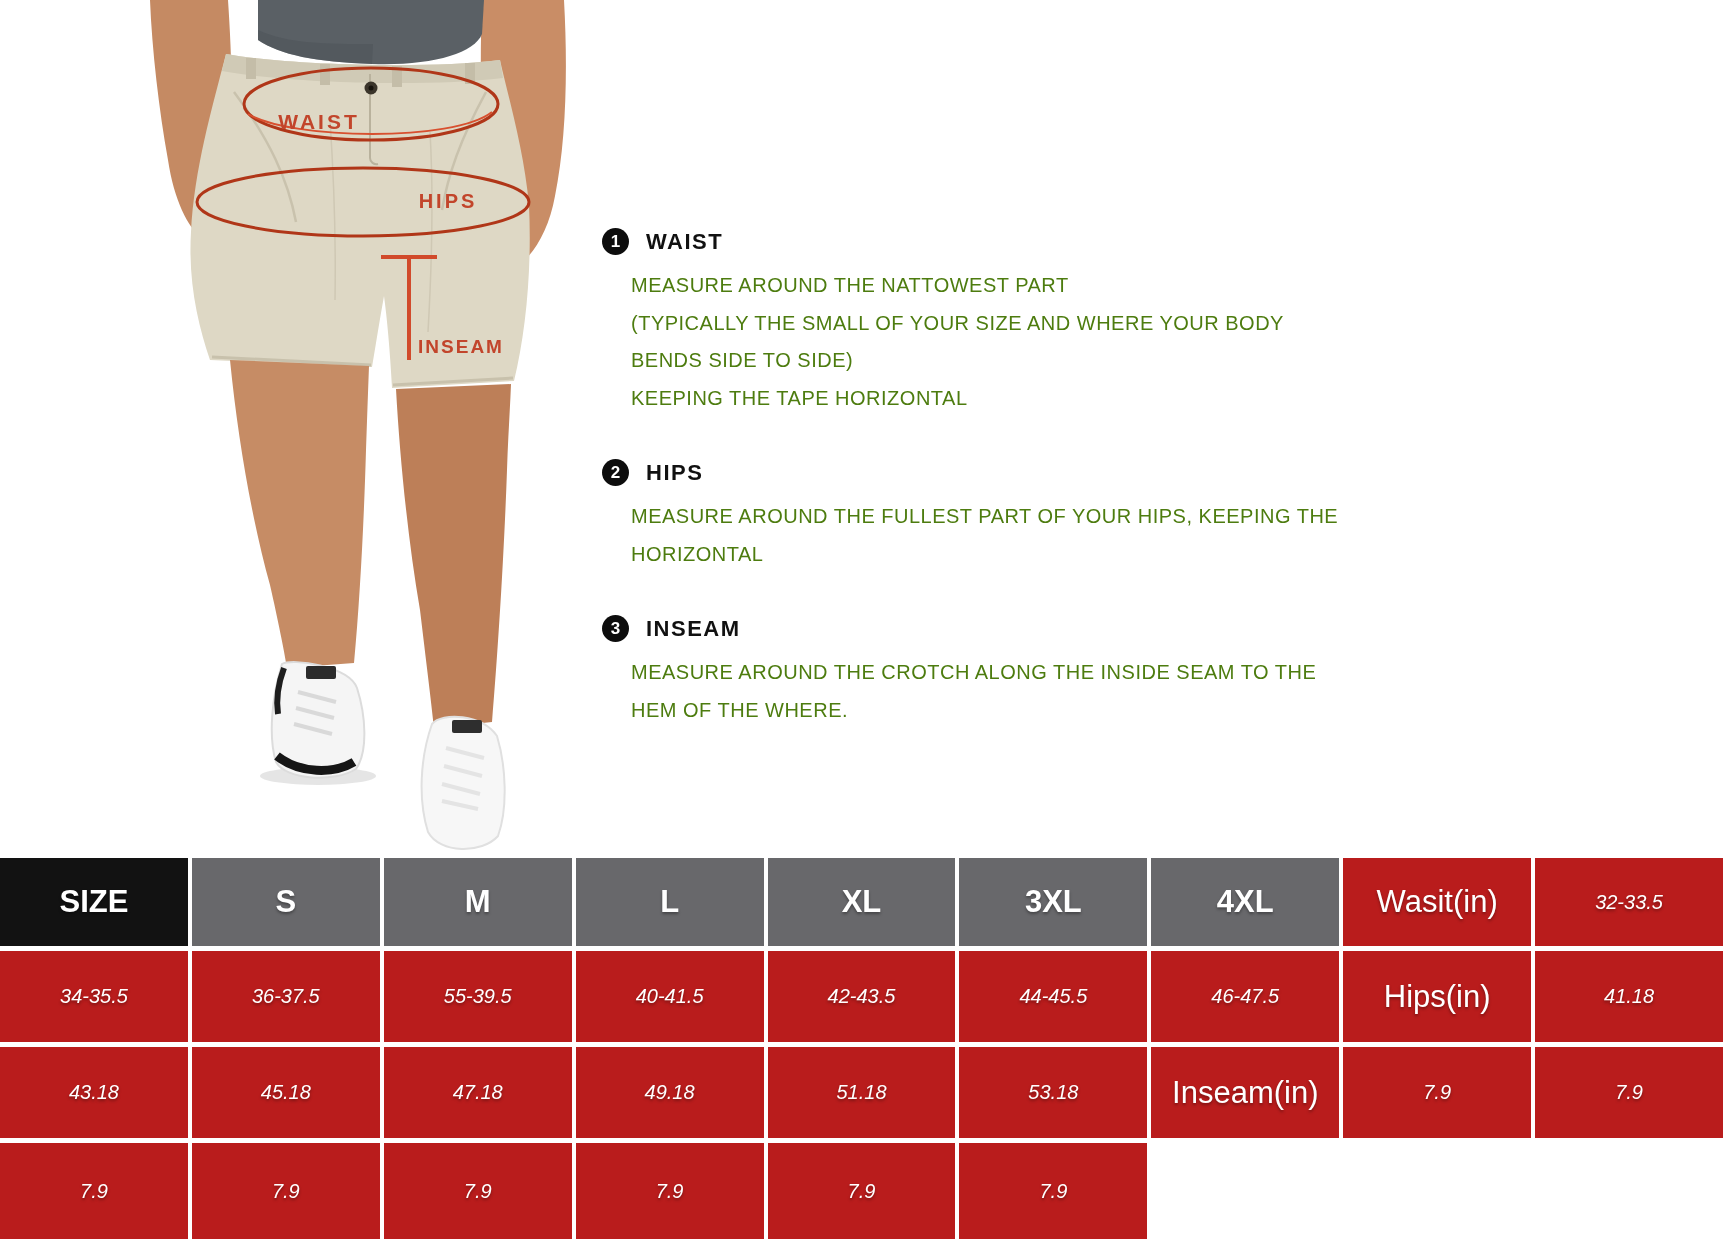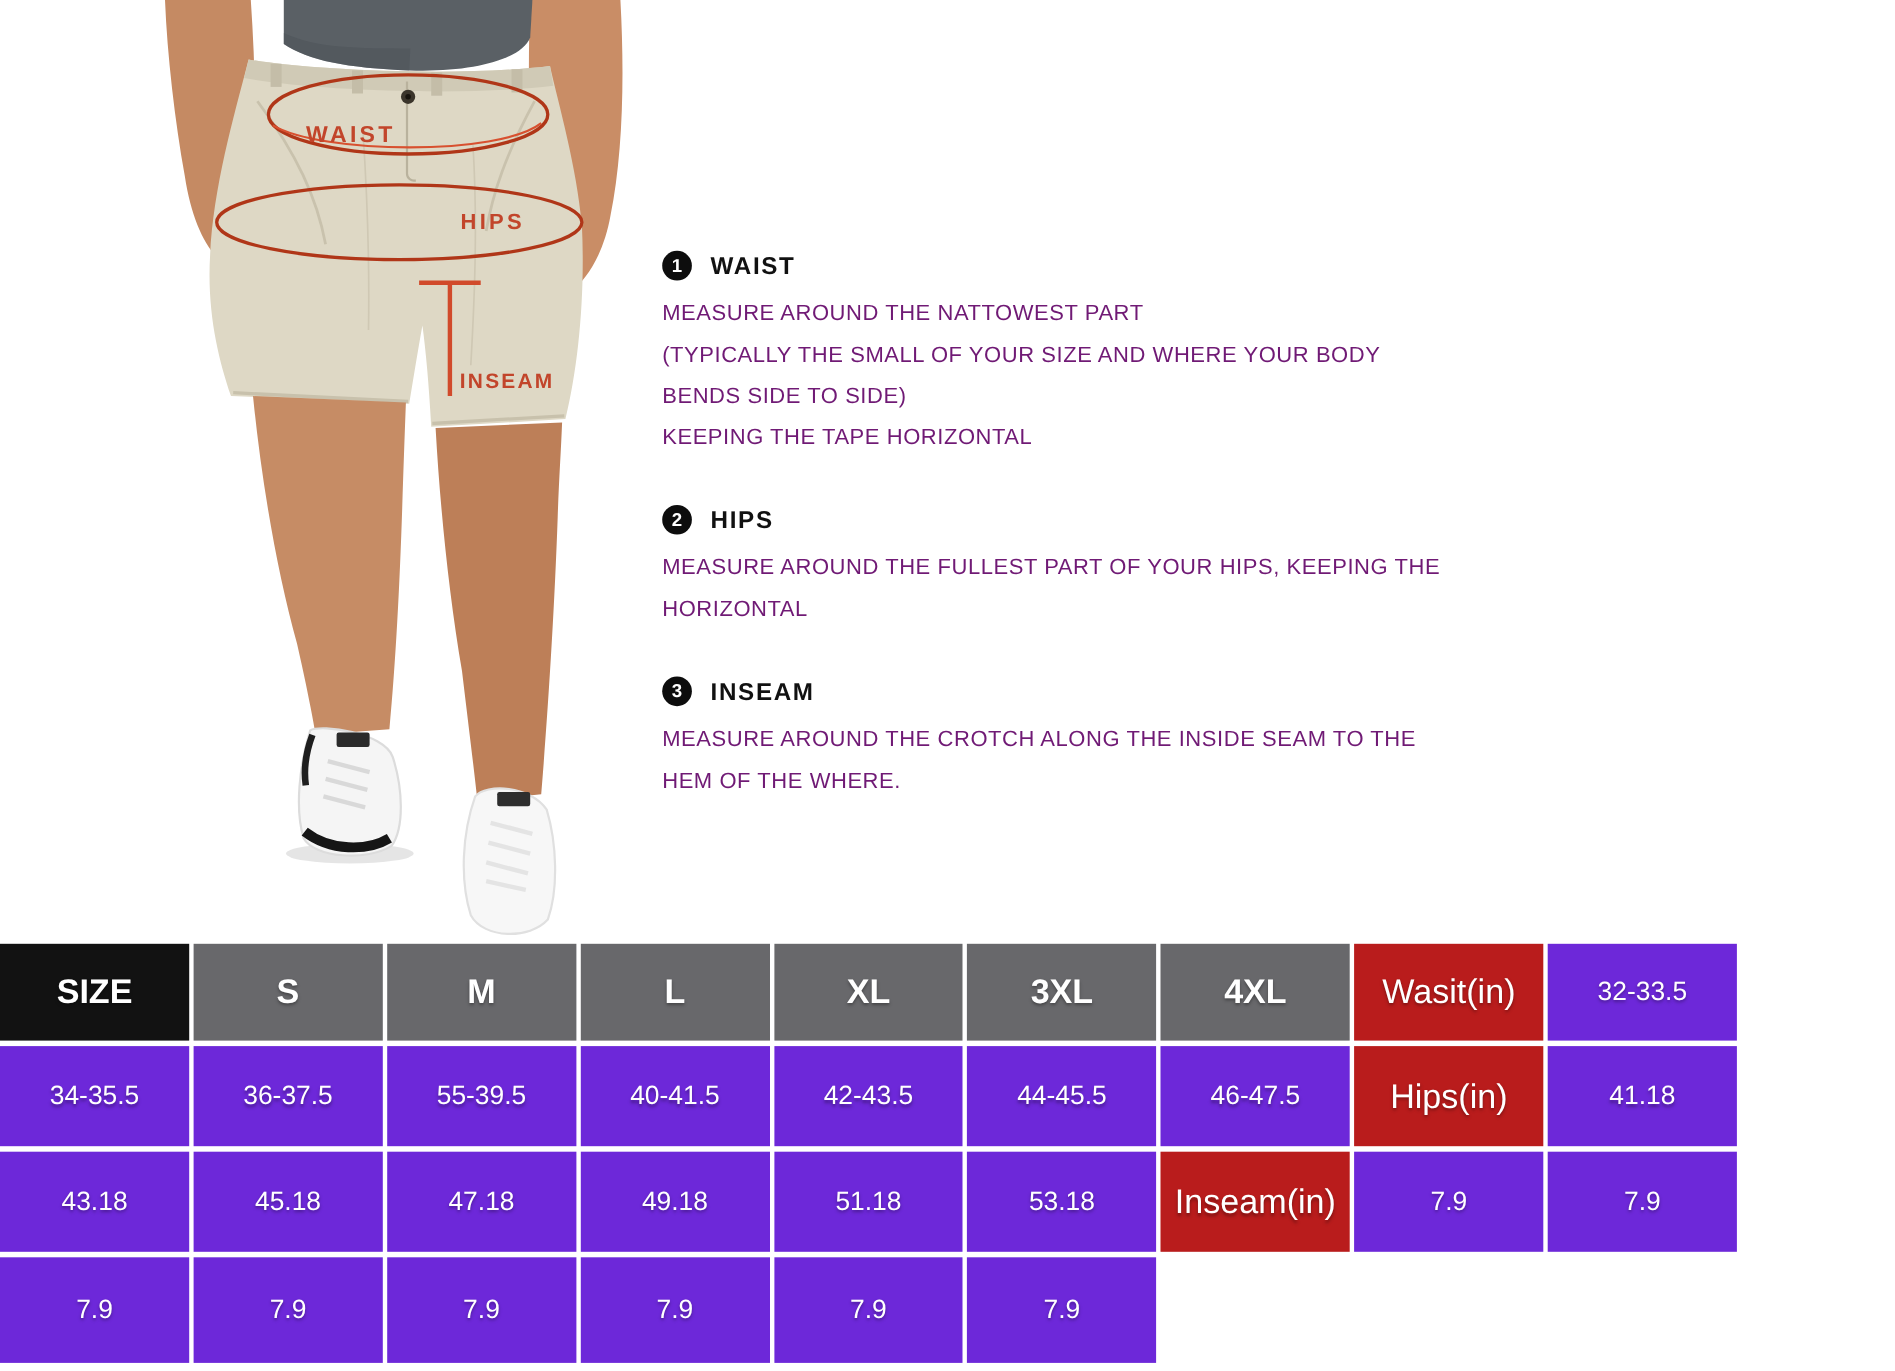--- a/index.html
+++ b/index.html
@@ -15,37 +15,37 @@
   
   .guide { position:absolute; left:602px; top:228px; width:840px; color:#1d1d1d; }
   .g-sec + .g-sec { margin-top:42px; }
   .g-head { display:flex; align-items:center; gap:17px; margin-bottom:12px; }
   .badge {
     width:27px; height:27px; border-radius:50%; background:#0d0d0d; color:#ffffff;
     display:flex; align-items:center; justify-content:center;
     font-size:17px; font-weight:bold; flex:0 0 auto;
   }
   .g-title { font-size:22px; font-weight:bold; letter-spacing:1.5px; color:#111; }
-  .g-line  { font-size:20px; line-height:37.5px; letter-spacing:0.5px; color:#701a75; }
+  .g-line  { font-size:20px; line-height:37.5px; letter-spacing:0.5px; color:#4d7c0f;margin-left:29px; }
 
   
   .size-table {
-    position:absolute; left:0; top:858px; width:1579px; height:388px;
+    position:absolute; left:0; top:858px; width:1723px; height:388px;
     display:grid; grid-template-columns:repeat(9,1fr);
     grid-template-rows:88px 91px 91px 96px;
     column-gap:4px; row-gap:5px; background:#ffffff;
   }
   .cell {
     display:flex; align-items:center; justify-content:center;
     color:#ffffff; text-shadow:0 2px 3px rgba(0,0,0,0.35);
   }
   .th   { background:#68686b; font-size:31px; font-weight:bold; }
   .size { background:#121212; }
   .rl   { background:#b91c1c; font-size:31px; font-weight:400; }
-  .td   { background:#6d28d9; font-size:24px; font-weight:400; }
+  .td   { background:#b91c1c; font-size:20px; font-weight:400;font-style:italic; }
 </style>
 </head>
 <body>
 
 <div class="canvas">
 
   <svg class="photo" viewBox="0 0 470 858" aria-hidden="true">
 
     <path fill="#c58a63" d="M20,0 L98,0 C102,60 104,122 97,172 C93,206 84,226 72,238 C58,228 44,200 38,160 C29,110 22,50 20,0 Z"></path>
     <path fill="#c98d66" d="M352,0 L434,0 C438,72 436,142 425,196 C419,230 404,254 388,266 C374,253 362,226 356,180 C350,120 350,55 352,0 Z"></path>

